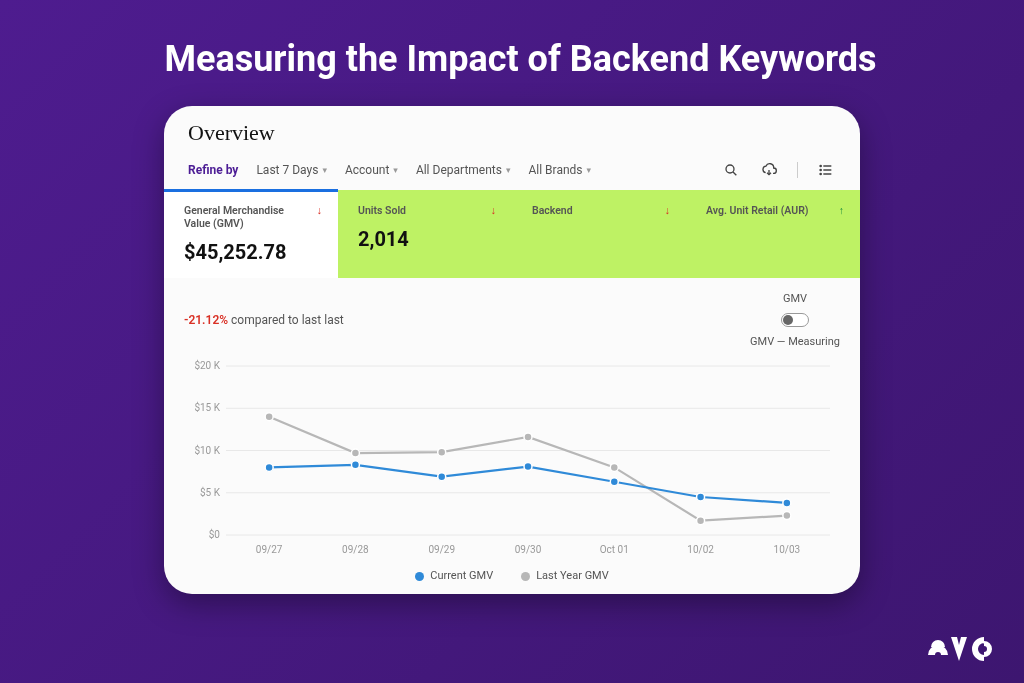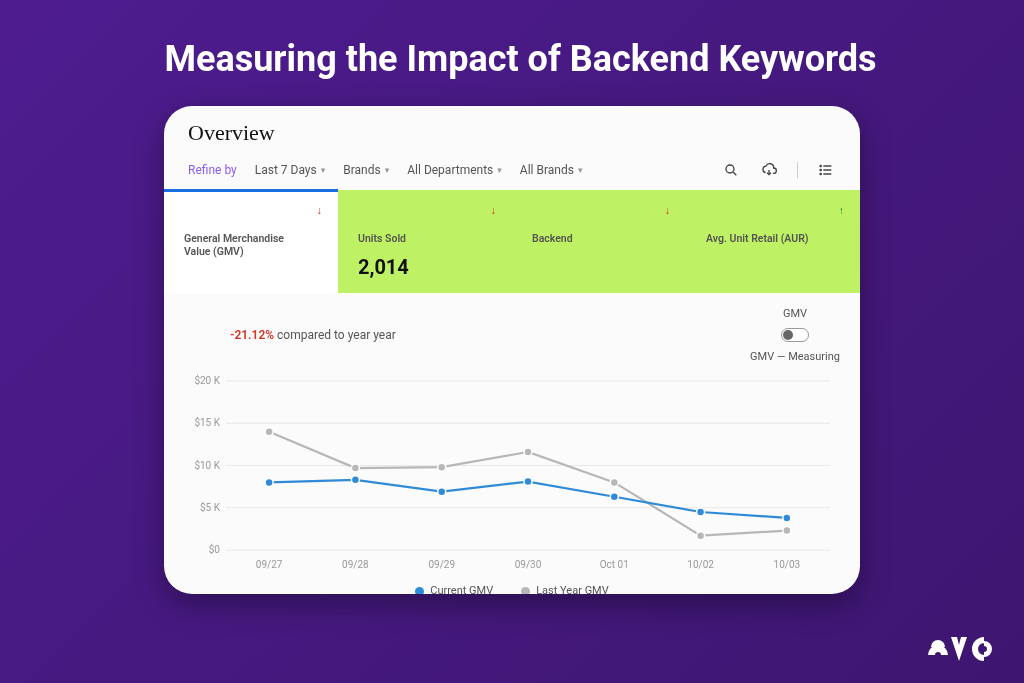--- a/index.html
+++ b/index.html
@@ -42,21 +42,21 @@
     margin-bottom: 14px;
   }
   .refine-row {
     display: flex;
     align-items: center;
     gap: 18px;
     padding: 0 4px 10px 4px;
     color: #444;
     font-size: 12px;
   }
-  .refine-label { font-weight: 400; color:#8b5cf6; }
+  .refine-label { font-weight: 700; color:#4c1d95; }
   .refine-item { display:inline-flex; align-items:center; gap:4px; cursor:pointer; color:#555;justify-content:center; }
   .chev { font-size:9px; color:#999; }
   .refine-spacer { flex: 1; }
   .icon-btn { width:20px; height:20px; display:inline-flex; align-items:center; justify-content:center; cursor:pointer; color:#444; }
   .icon-btn svg { width:16px; height:16px; }
   .vr { width:1px; height:16px; background:#ccc; }
 
   .kpi-row { display:flex; margin: 0; }
   .kpi {
     flex:1;
@@ -64,32 +64,32 @@
     background:#bef264;
     position:relative;
   }
   .kpi.active { background:#fff; }
   .kpi.active::before {
     content:"";
     position:absolute; left:0; right:0; top:-1px; height:3px;
     background:#1a6fe0;
   }
   .kpi-head { display:flex; justify-content:space-between; align-items:flex-start; gap:6px; font-size:10.5px; color:#555; font-weight:600; }
-  .kpi-head .title-text { max-width: 130px; line-height:1.25;margin-top:28px; }
+  .kpi-head .title-text { max-width: 130px; line-height:1.25; }
   .arrow-down { color:#d93025; font-weight:700; }
   .arrow-up { color:#1e8e3e; font-weight:700; }
   .kpi-value { font-size:20px; font-weight:700; color:#111; margin-top:10px; }
 
   .sub-row {
     display:flex; align-items:center; justify-content:space-between;
     padding: 14px 20px 4px 20px;
     font-size: 12px;
   }
   .delta { color:#555; }
-  .delta-val { color:#d93025; font-weight:600;margin-left:46px; }
+  .delta-val { color:#d93025; font-weight:600; }
   .toggle-wrap { display:flex; align-items:center; gap:8px; color:#555; font-size:11px;flex-direction:column;}
   .toggle {
     width:28px; height:14px; background:#fff; border:1px solid #999; border-radius:8px;
     position:relative; cursor:pointer;
   }
   .toggle::after {
     content:""; position:absolute; left:1px; top:1px; width:10px; height:10px;
     background:#666; border-radius:50%;
   }
 
@@ -120,21 +120,21 @@
   <div class="card-inner">
     <div class="card-title">Overview</div>
 
     <div class="refine-row">
       <span class="refine-label">Refine by</span>
       <span class="refine-item">
         <span>Last 7 Days</span>
         <span class="chev">▾</span>
       </span>
       <span class="refine-item">
-        <span>Brands</span>
+        <span>Account</span>
         <span class="chev">▾</span>
       </span>
       <span class="refine-item">
         <span>All Departments</span>
         <span class="chev">▾</span>
       </span>
       <span class="refine-item">
         <span>All Brands</span>
         <span class="chev">▾</span>
       </span>
@@ -165,20 +165,21 @@
       </span>
     </div>
   </div>
 
   <div class="kpi-row">
     <div class="kpi active">
       <div class="kpi-head">
         <span class="title-text">General Merchandise Value (GMV)</span>
         <span class="arrow-down">↓</span>
       </div>
+      <div class="kpi-value">$45,252.78</div>
     </div>
     <div class="kpi">
       <div class="kpi-head">
         <span class="title-text">Units Sold</span>
         <span class="arrow-down">↓</span>
       </div>
       <div class="kpi-value">2,014</div>
     </div>
     <div class="kpi">
       <div class="kpi-head">
@@ -189,21 +190,21 @@
     <div class="kpi">
       <div class="kpi-head">
         <span class="title-text">Avg. Unit Retail (AUR)</span>
         <span class="arrow-up">↑</span>
       </div>
     </div>
   </div>
 
   <div class="sub-row">
     <div class="delta">
-      <span class="delta-val">-21.12%</span><span> compared to year year</span>
+      <span class="delta-val">-21.12%</span><span> compared to last last</span>
     </div>
     <div class="toggle-wrap">
       <span>GMV</span>
       <span class="toggle"></span>
       <span>GMV — Measuring</span>
     </div>
   </div>
 
   <div class="chart-area">
     <svg class="chart" viewBox="0 0 656 205">

